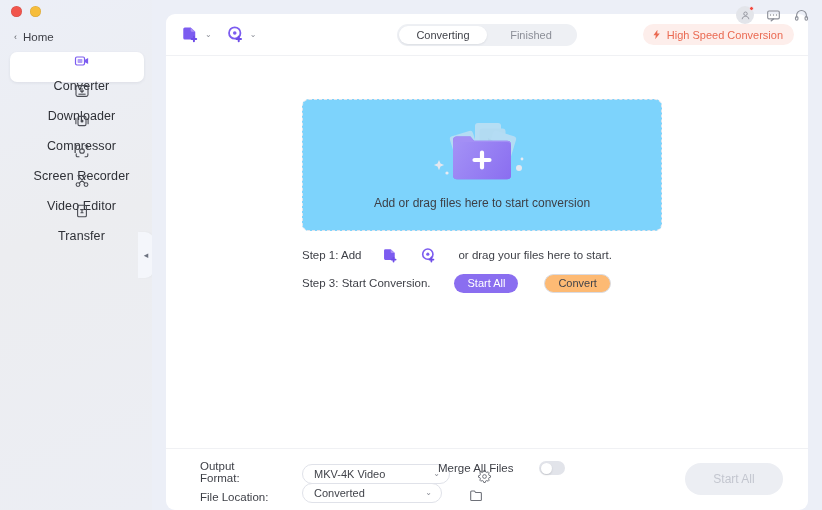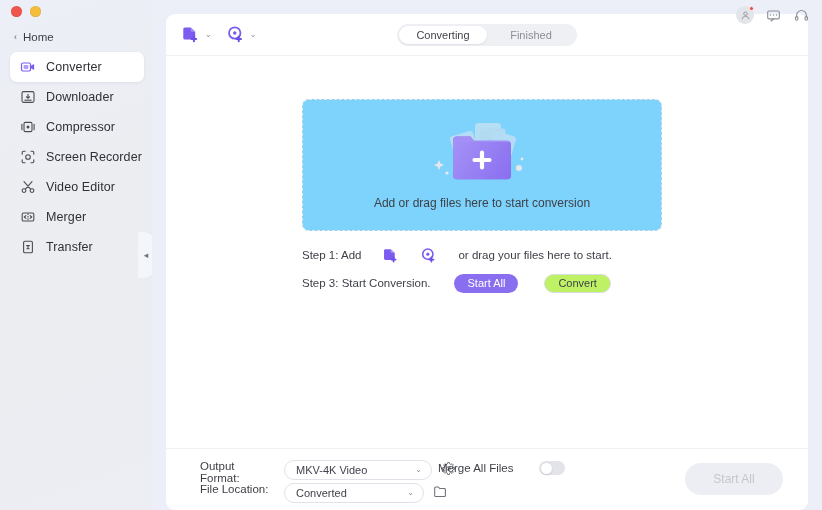--- a/index.html
+++ b/index.html
@@ -61,20 +61,21 @@
     display: flex;
     align-items: center;
     gap: 10px;
     height: 30px;
     margin: 0 8px 0 10px;
     padding-left: 9px;
     border-radius: 7px;
     cursor: pointer;
     color: #2e3036;
     font-size: 12.5px;
+    flex-direction: column;
   }
   .nav-item.active {
     background: #ffffff;
     box-shadow: 0 1px 3px rgba(60,64,90,.09);
   }
   .nav-item + .nav-item { margin-top: 0px; }
   .nav-ico {
     width: 17px; height: 17px;
     flex: 0 0 17px;
     display: flex; align-items: center; justify-content: center;
@@ -280,39 +281,39 @@
   }
   .pill-outline {
     display: inline-flex;
     align-items: center;
     justify-content: center;
     height: 19px;
     padding: 8px 13px;
     border-radius: 10px;
     border: 1px solid #d9dbe2;
     color: #41434a;
-    background: #bef264;
+    background: #fdba74;
     font-size: 11px;
     cursor: pointer;
     margin-left: 5px;
   }
 
   
   .bottombar {
     position: absolute;
     left: 0; bottom: 0;
     width: 642px;
     height: 62px;
     border-top: 1px solid #f0f1f4;
   }
   .bb-row {
     position: absolute;
     display: flex;
-    align-items: flex-start;
-    gap: 8px;
+    align-items: flex-end;
+    gap: 26px;
     font-size: 11.5px;
     color: #3d3f46;
   }
   .bb-row.r1 { left: 34px; top: 11px; }
   .bb-row.r2 { left: 34px; top: 34px; }
   .bb-label { width: 76px; color: #3d3f46; }
 
   .select {
     position: relative;
     display: flex;
@@ -449,30 +450,20 @@
           <svg width="16" height="16" viewBox="0 0 16 16" fill="none" stroke="currentColor" stroke-width="1.1">
             <circle cx="4" cy="11.6" r="1.9"></circle>
             <circle cx="12" cy="11.6" r="1.9"></circle>
             <path d="M5.4 10.2L12 2.6M10.6 10.2L4 2.6" stroke-linecap="round"></path>
           </svg>
         </span>
         <span class="nav-label">Video Editor</span>
       </div>
 
 
-      <div class="nav-item">
-        <span class="nav-ico">
-          <svg width="16" height="16" viewBox="0 0 16 16" fill="none" stroke="currentColor" stroke-width="1.1">
-            <rect x="2.2" y="4" width="11.6" height="8" rx="1.2"></rect>
-            <path d="M8 4.6v6.8" stroke-dasharray="1.3 1.2"></path>
-            <path d="M5.9 6.6L4.3 8l1.6 1.4M10.1 6.6L11.7 8l-1.6 1.4" stroke-linecap="round" stroke-linejoin="round"></path>
-          </svg>
-        </span>
-        <span class="nav-label">Merger</span>
-      </div>
 
       <div class="nav-item">
         <span class="nav-ico">
           <svg width="16" height="16" viewBox="0 0 16 16" fill="none" stroke="currentColor" stroke-width="1.1">
             <rect x="3.6" y="2.2" width="8.8" height="11.6" rx="1.3"></rect>
             <path d="M6.6 6.6h2.8M8 6.6v3.2M6.9 9.8h2.2" stroke-linecap="round"></path>
           </svg>
         </span>
         <span class="nav-label">Transfer</span>
       </div>
@@ -539,20 +530,28 @@
             </span>
             <span class="caret">⌄</span>
           </div>
         </div>
 
         <div class="seg">
           <div class="seg-item active">Converting</div>
           <div class="seg-item">Finished</div>
         </div>
 
+        <div class="hsc">
+          <span>
+            <svg width="11" height="11" viewBox="0 0 16 16" fill="#ea6a52">
+              <path d="M9.4 1.2L3.6 9h3.4l-.9 5.8L12.8 6.6H9.1z"></path>
+            </svg>
+          </span>
+          <span>High Speed Conversion</span>
+        </div>
       </div>
 
       <div class="dropzone">
         <div class="dz-art">
           <svg width="118" height="66" viewBox="0 0 118 66" fill="none">
 
             <g opacity=".55">
               <rect x="52" y="3" width="26" height="30" rx="3" fill="#e6e8ef"></rect>
               <rect x="56.5" y="8.5" width="26" height="30" rx="3" fill="#dfe2eb"></rect>
               <rect x="30" y="13" width="24" height="30" rx="3" fill="#e2e5ee" transform="rotate(-17 42 28)"></rect>

